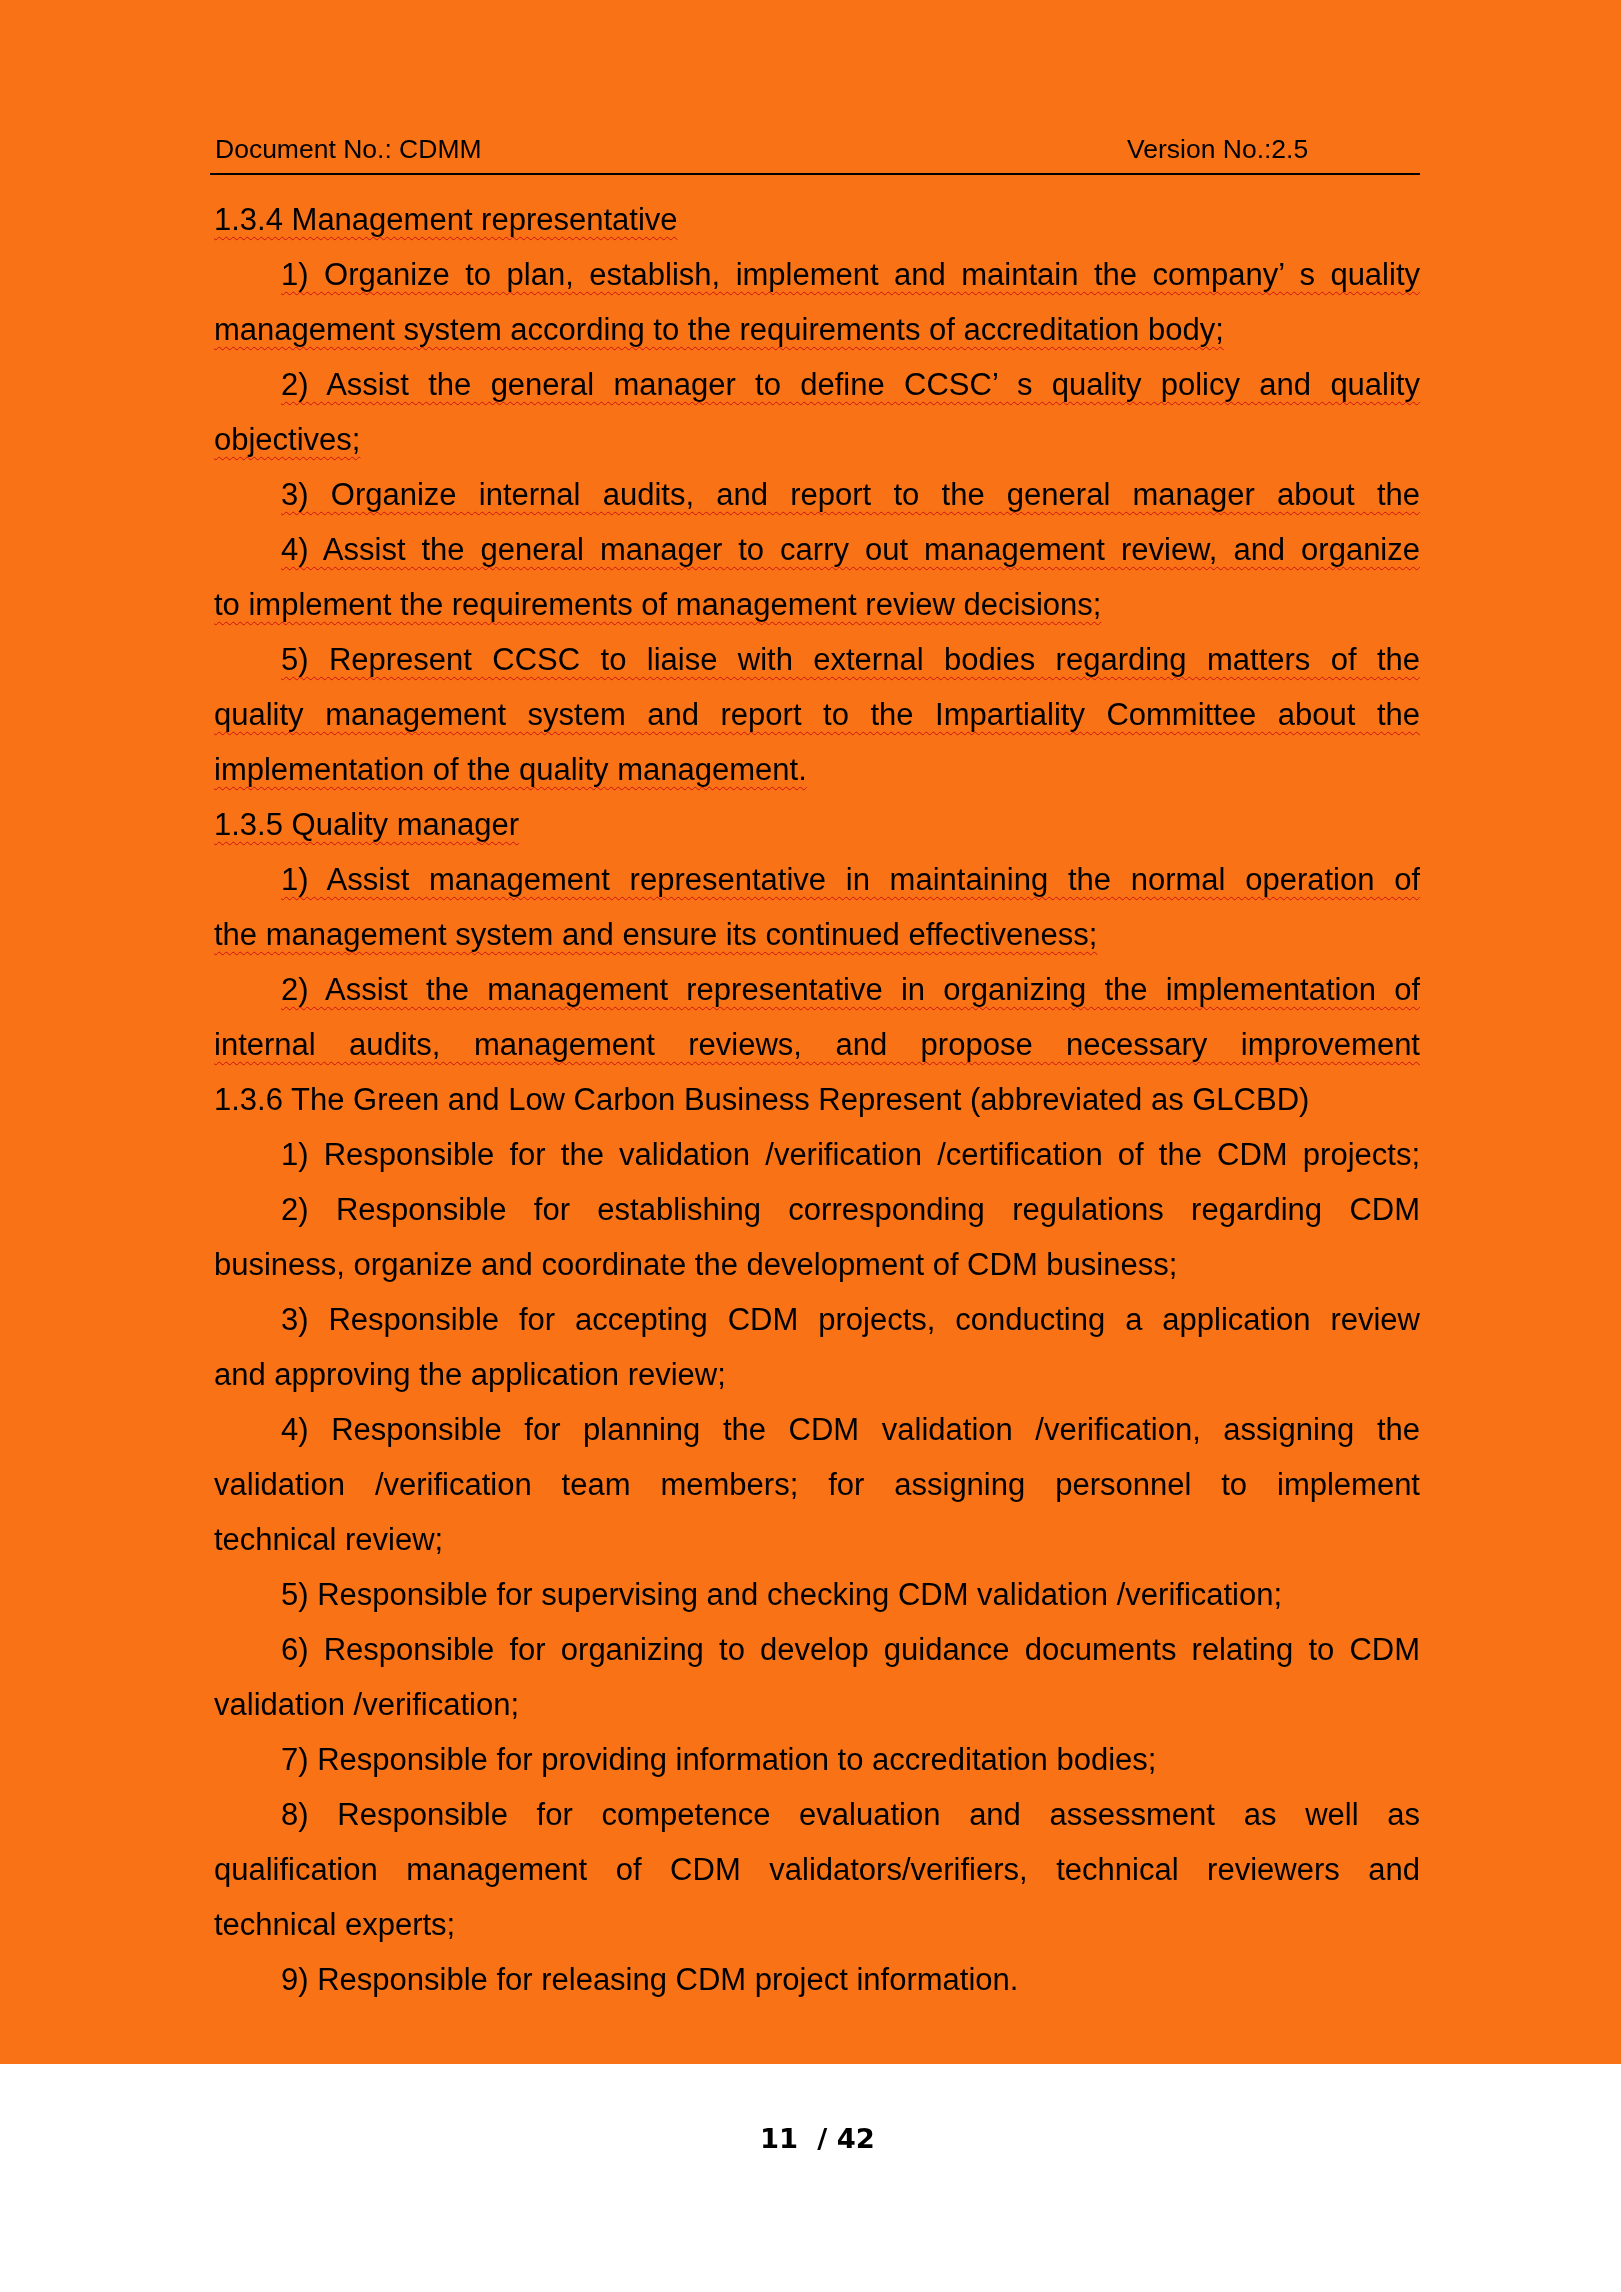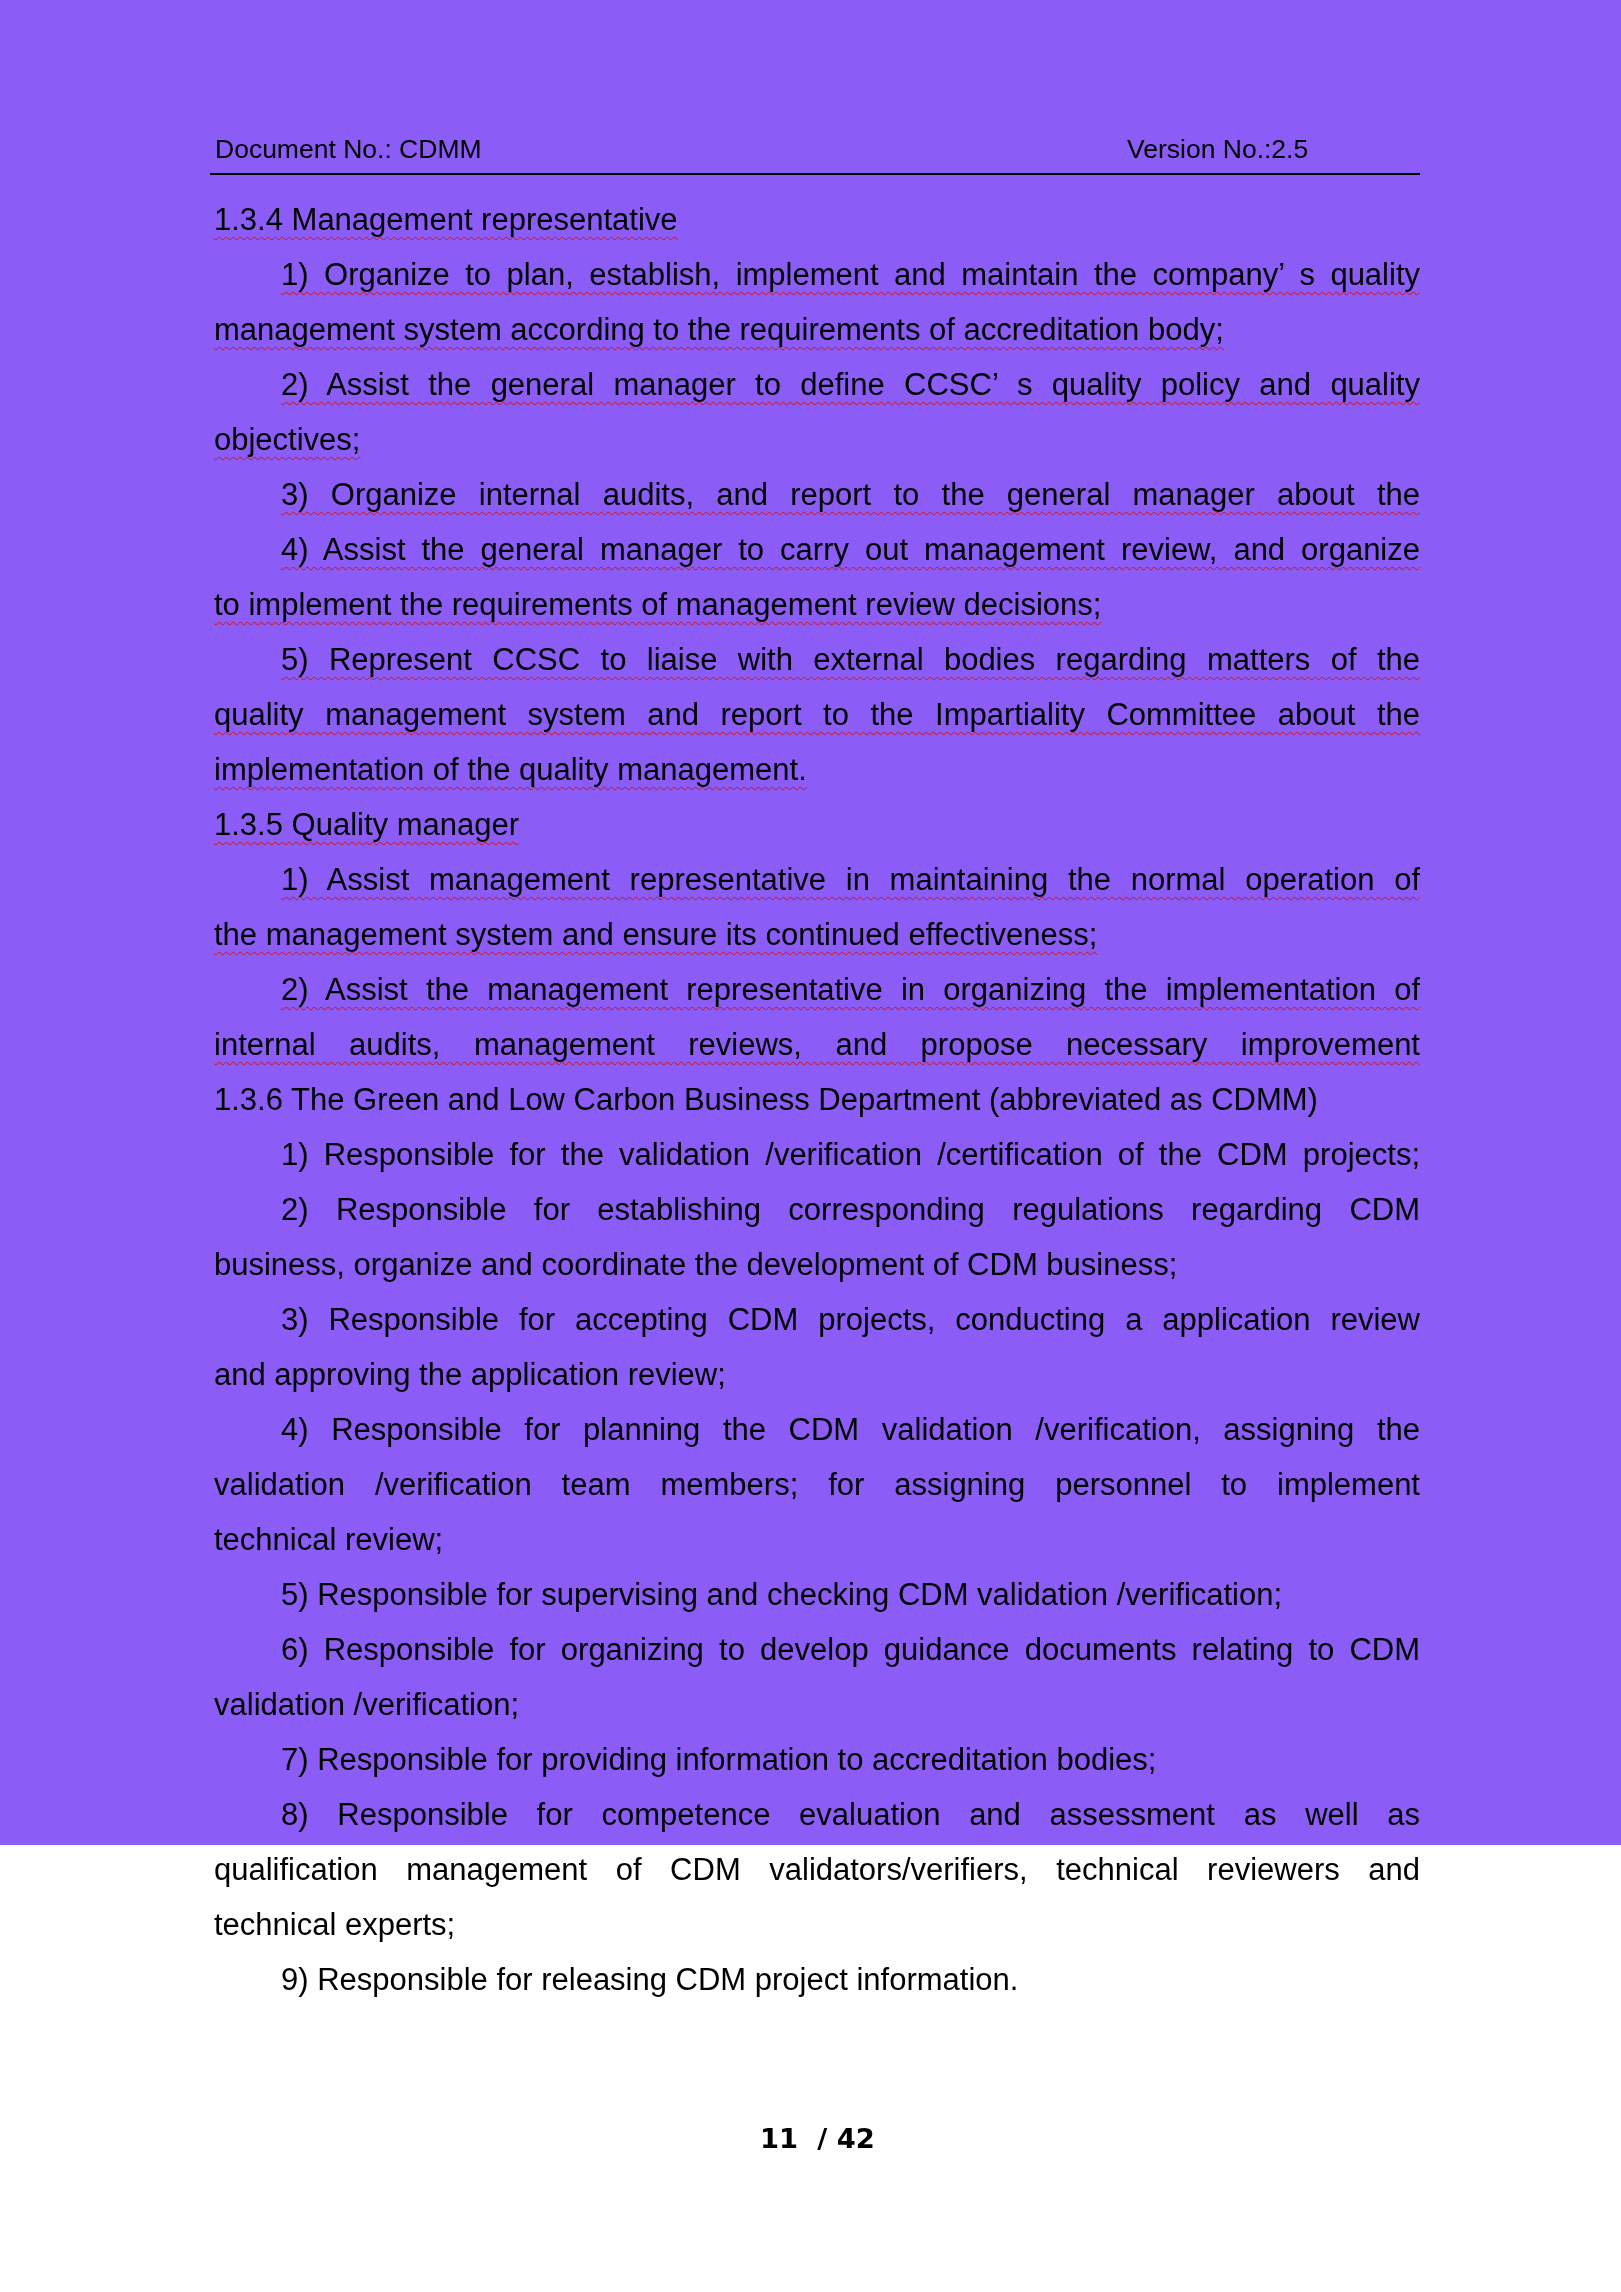--- a/index.html
+++ b/index.html
@@ -1,18 +1,18 @@
 <!DOCTYPE html>
 <html><head>
 <meta charset="utf-8">
 <style>
   html, body { margin: 0; padding: 0; background: #ffffff; }
   body { width: 1621px; height: 2293px; position: relative; overflow: hidden;
          font-family: "Liberation Sans", sans-serif; color: #000; }
-  .page { position: absolute; left: 0; top: 0; width: 1621px; height: 1845px; background: #8b5cf6; }
+  .page { position: absolute; left: 0; top: 0; width: 1621px; height: 2064px; background: #f97316; }
   .hdr-left { position: absolute; left: 215px; top: 134px; font-size: 26.5px; line-height: 31px; }
   .hdr-right { position: absolute; left: 1127px; top: 134px; font-size: 26.5px; line-height: 31px; }
   .hdr-rule { position: absolute; left: 210px; top: 173px; width: 1210px; height: 2px; background: #000; }
   .body { position: absolute; left: 214px; top: 192px; width: 1206px; }
   .line { position: relative; height: 55px; line-height: 55px; font-size: 31px; white-space: nowrap; }
   .line span.txt { display: inline-block; text-align: center; }
   .just { text-align: justify; text-align-last: justify; white-space: normal; overflow: hidden; }
   .indent { padding-left: 67px; }
   .sq span.txt {
     text-decoration: underline wavy #d01010;
@@ -58,21 +58,21 @@
     <div class="line indent sq just">
         <span class="txt" style="display: block;">1) Assist management representative in maintaining the normal operation of</span>
       </div>
     <div class="line sq"><span class="txt">the management system and ensure its continued effectiveness;</span></div>
     <div class="line indent sq just">
         <span class="txt" style="display: block;">2) Assist the management representative in organizing the implementation of</span>
       </div>
     <div class="line sq just">
         <span class="txt" style="display: block;">internal audits, management reviews, and propose necessary improvement</span>
       </div>
-    <div class="line"><span class="txt">1.3.6 The Green and Low Carbon Business Department (abbreviated as CDMM)</span></div>
+    <div class="line"><span class="txt">1.3.6 The Green and Low Carbon Business Represent (abbreviated as GLCBD)</span></div>
     <div class="line indent just">
         <span class="txt" style="display: block;">1) Responsible for the validation /verification /certification of the CDM projects;</span>
       </div>
     <div class="line indent just">
         <span class="txt" style="display: block;">2) Responsible for establishing corresponding regulations regarding CDM</span>
       </div>
     <div class="line"><span class="txt">business, organize and coordinate the development of CDM business;</span></div>
     <div class="line indent just">
         <span class="txt" style="display: block;">3) Responsible for accepting CDM projects, conducting a application review</span>
       </div>

